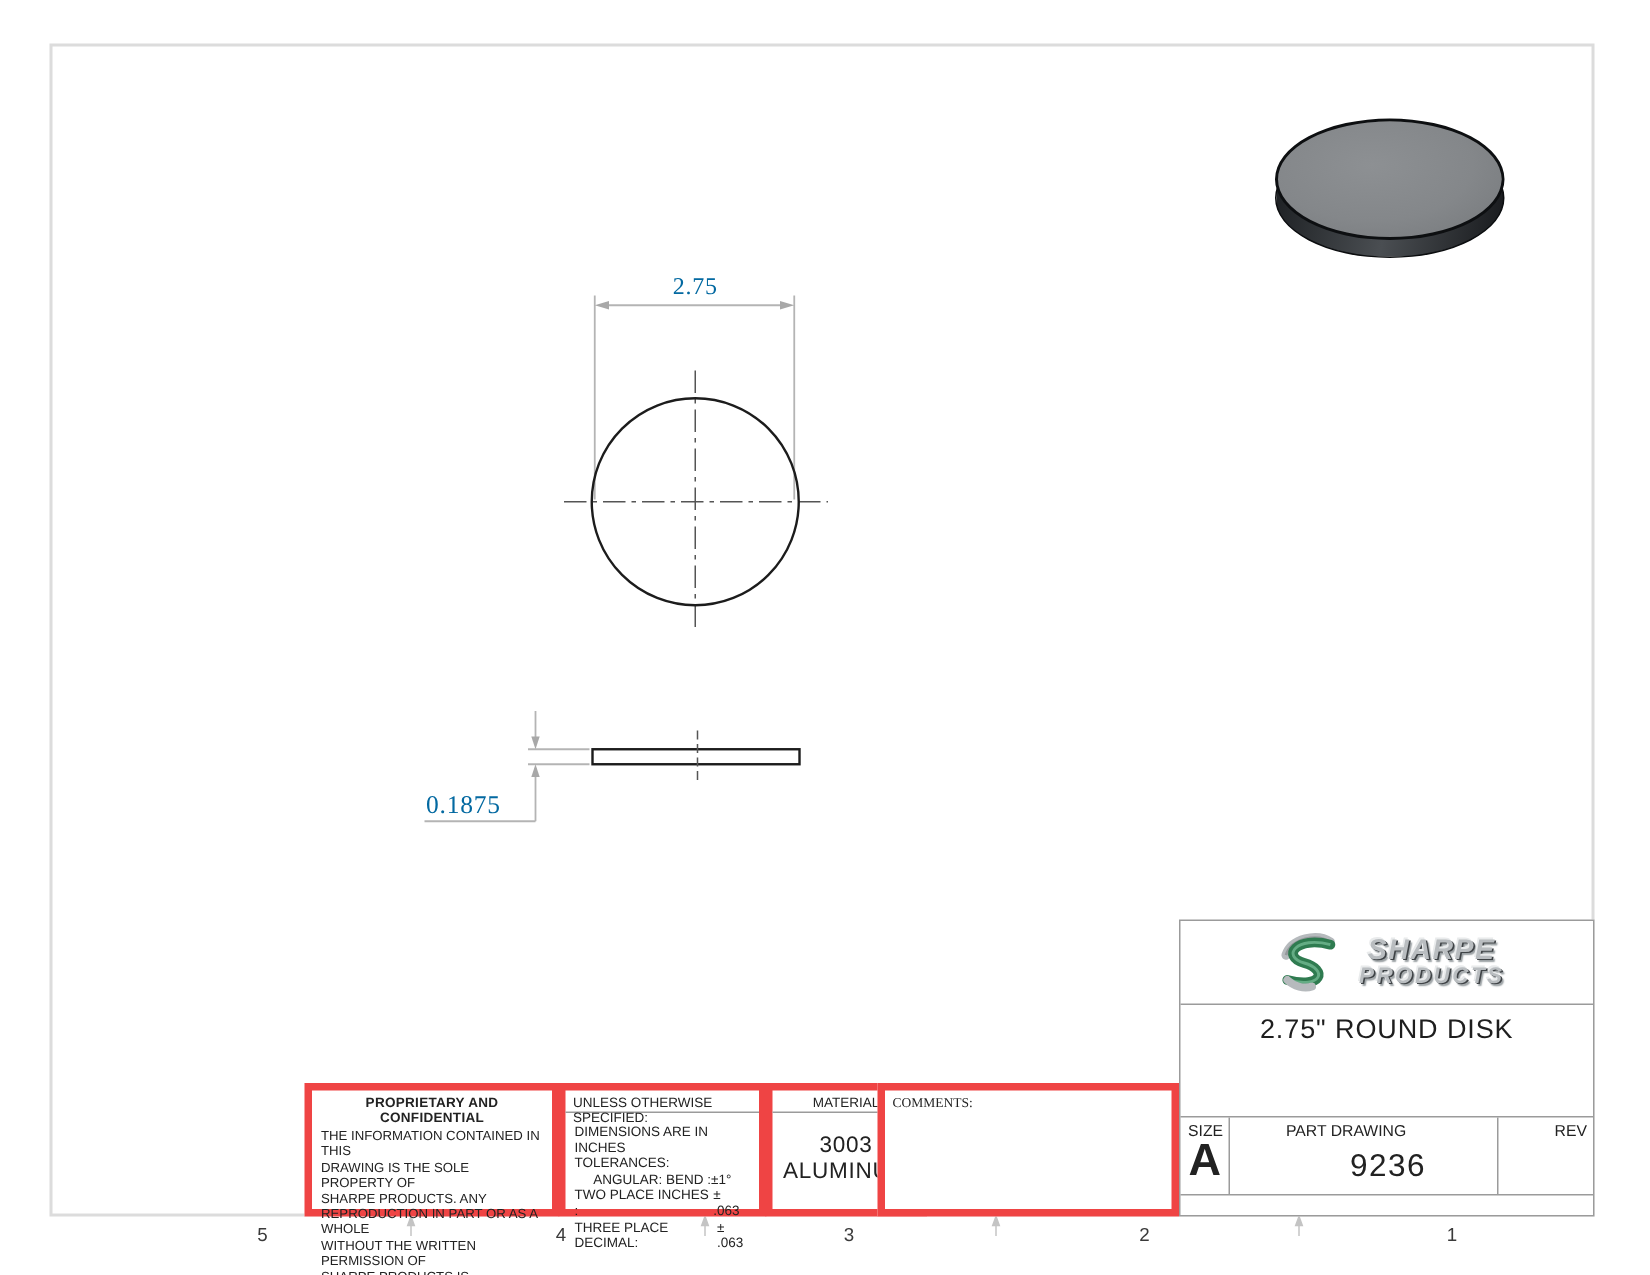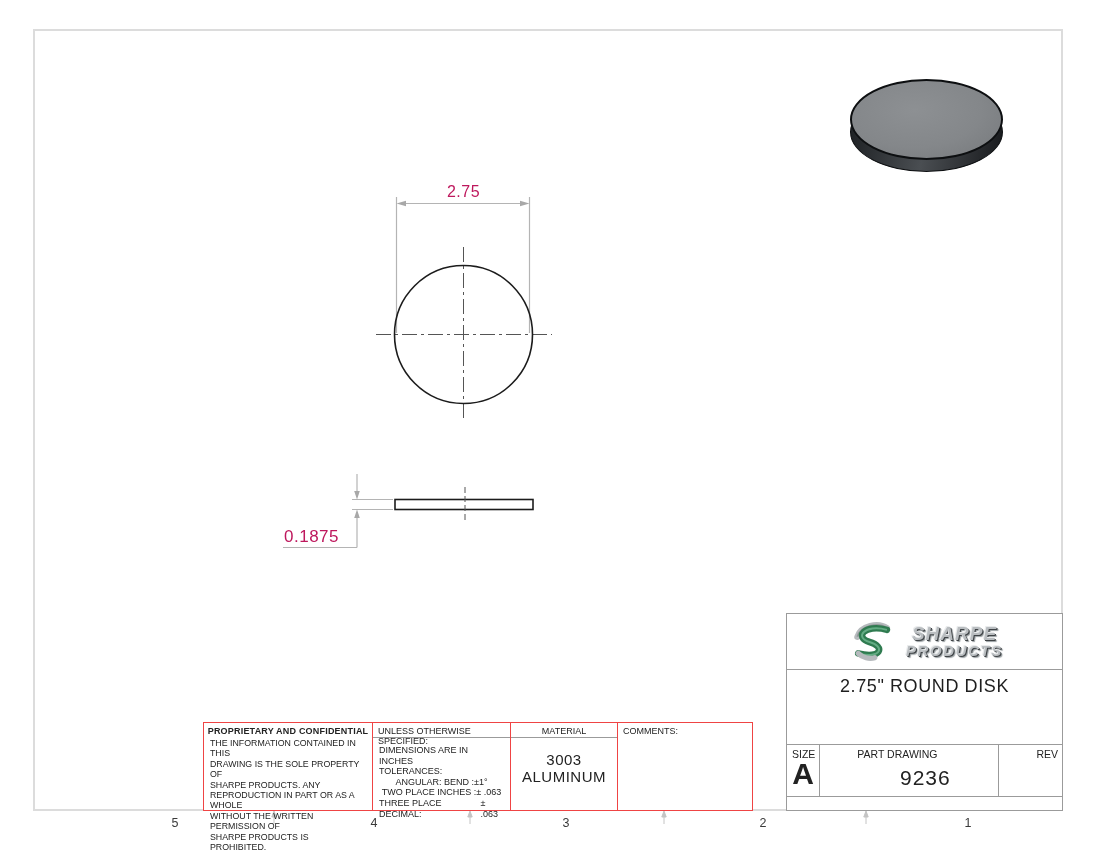--- a/index.html
+++ b/index.html
@@ -20,23 +20,24 @@
     border: 2px solid #dcdcdc;
   }
   svg.line-art {
     position: absolute;
     left: 0; top: 0;
     pointer-events: none;
   }
   
   .dim-text {
     position: absolute;
-    color: #be185d;
+    color: #0369a1;
     font-size: 16px;
     letter-spacing: 0.5px;
+    font-family: Liberation Serif, serif;
   }
   .dim-diameter { left: 423px; top: 183px; width: 81px; text-align: center; }
   .dim-thickness { left: 284px; top: 527px; width: 76px; text-align: left; font-size: 17px; }
 
   
   .disk3d { position: absolute; left: 850px; top: 79px; width: 153px; height: 94px; }
   .disk-side {
     position: absolute; left: 0; top: 13px; width: 153px; height: 80px;
     border-radius: 50%;
     background: linear-gradient(100deg, #1b1e21 0%, #3c4putative 0%, #4a4e52 50%, #17191c 100%);
@@ -56,27 +57,27 @@
     width: 40px;
     text-align: center;
     font-size: 12.5px;
     color: #3a3a3a;
   }
   
   .bbox {
     position: absolute;
     top: 722px;
     height: 89px;
-    border: 1px solid #ef4444;
+    border: 5px solid #ef4444;
     background: #fff;
   }
   .box-proprietary { left: 203px; width: 170px; }
   .box-spec { left: 372px; width: 139px; }
   .box-material { left: 510px; width: 108px; }
-  .box-comments { left: 617px; width: 136px; }
+  .box-comments { left: 585px; width: 201px; font-family: Liberation Serif, serif; }
 
   .prop-heading {
     font-weight: bold;
     font-size: 9px;
     text-align: center;
     padding-top: 3px;
     letter-spacing: 0.2px;
   }
   .prop-body {
     font-size: 8.8px;

